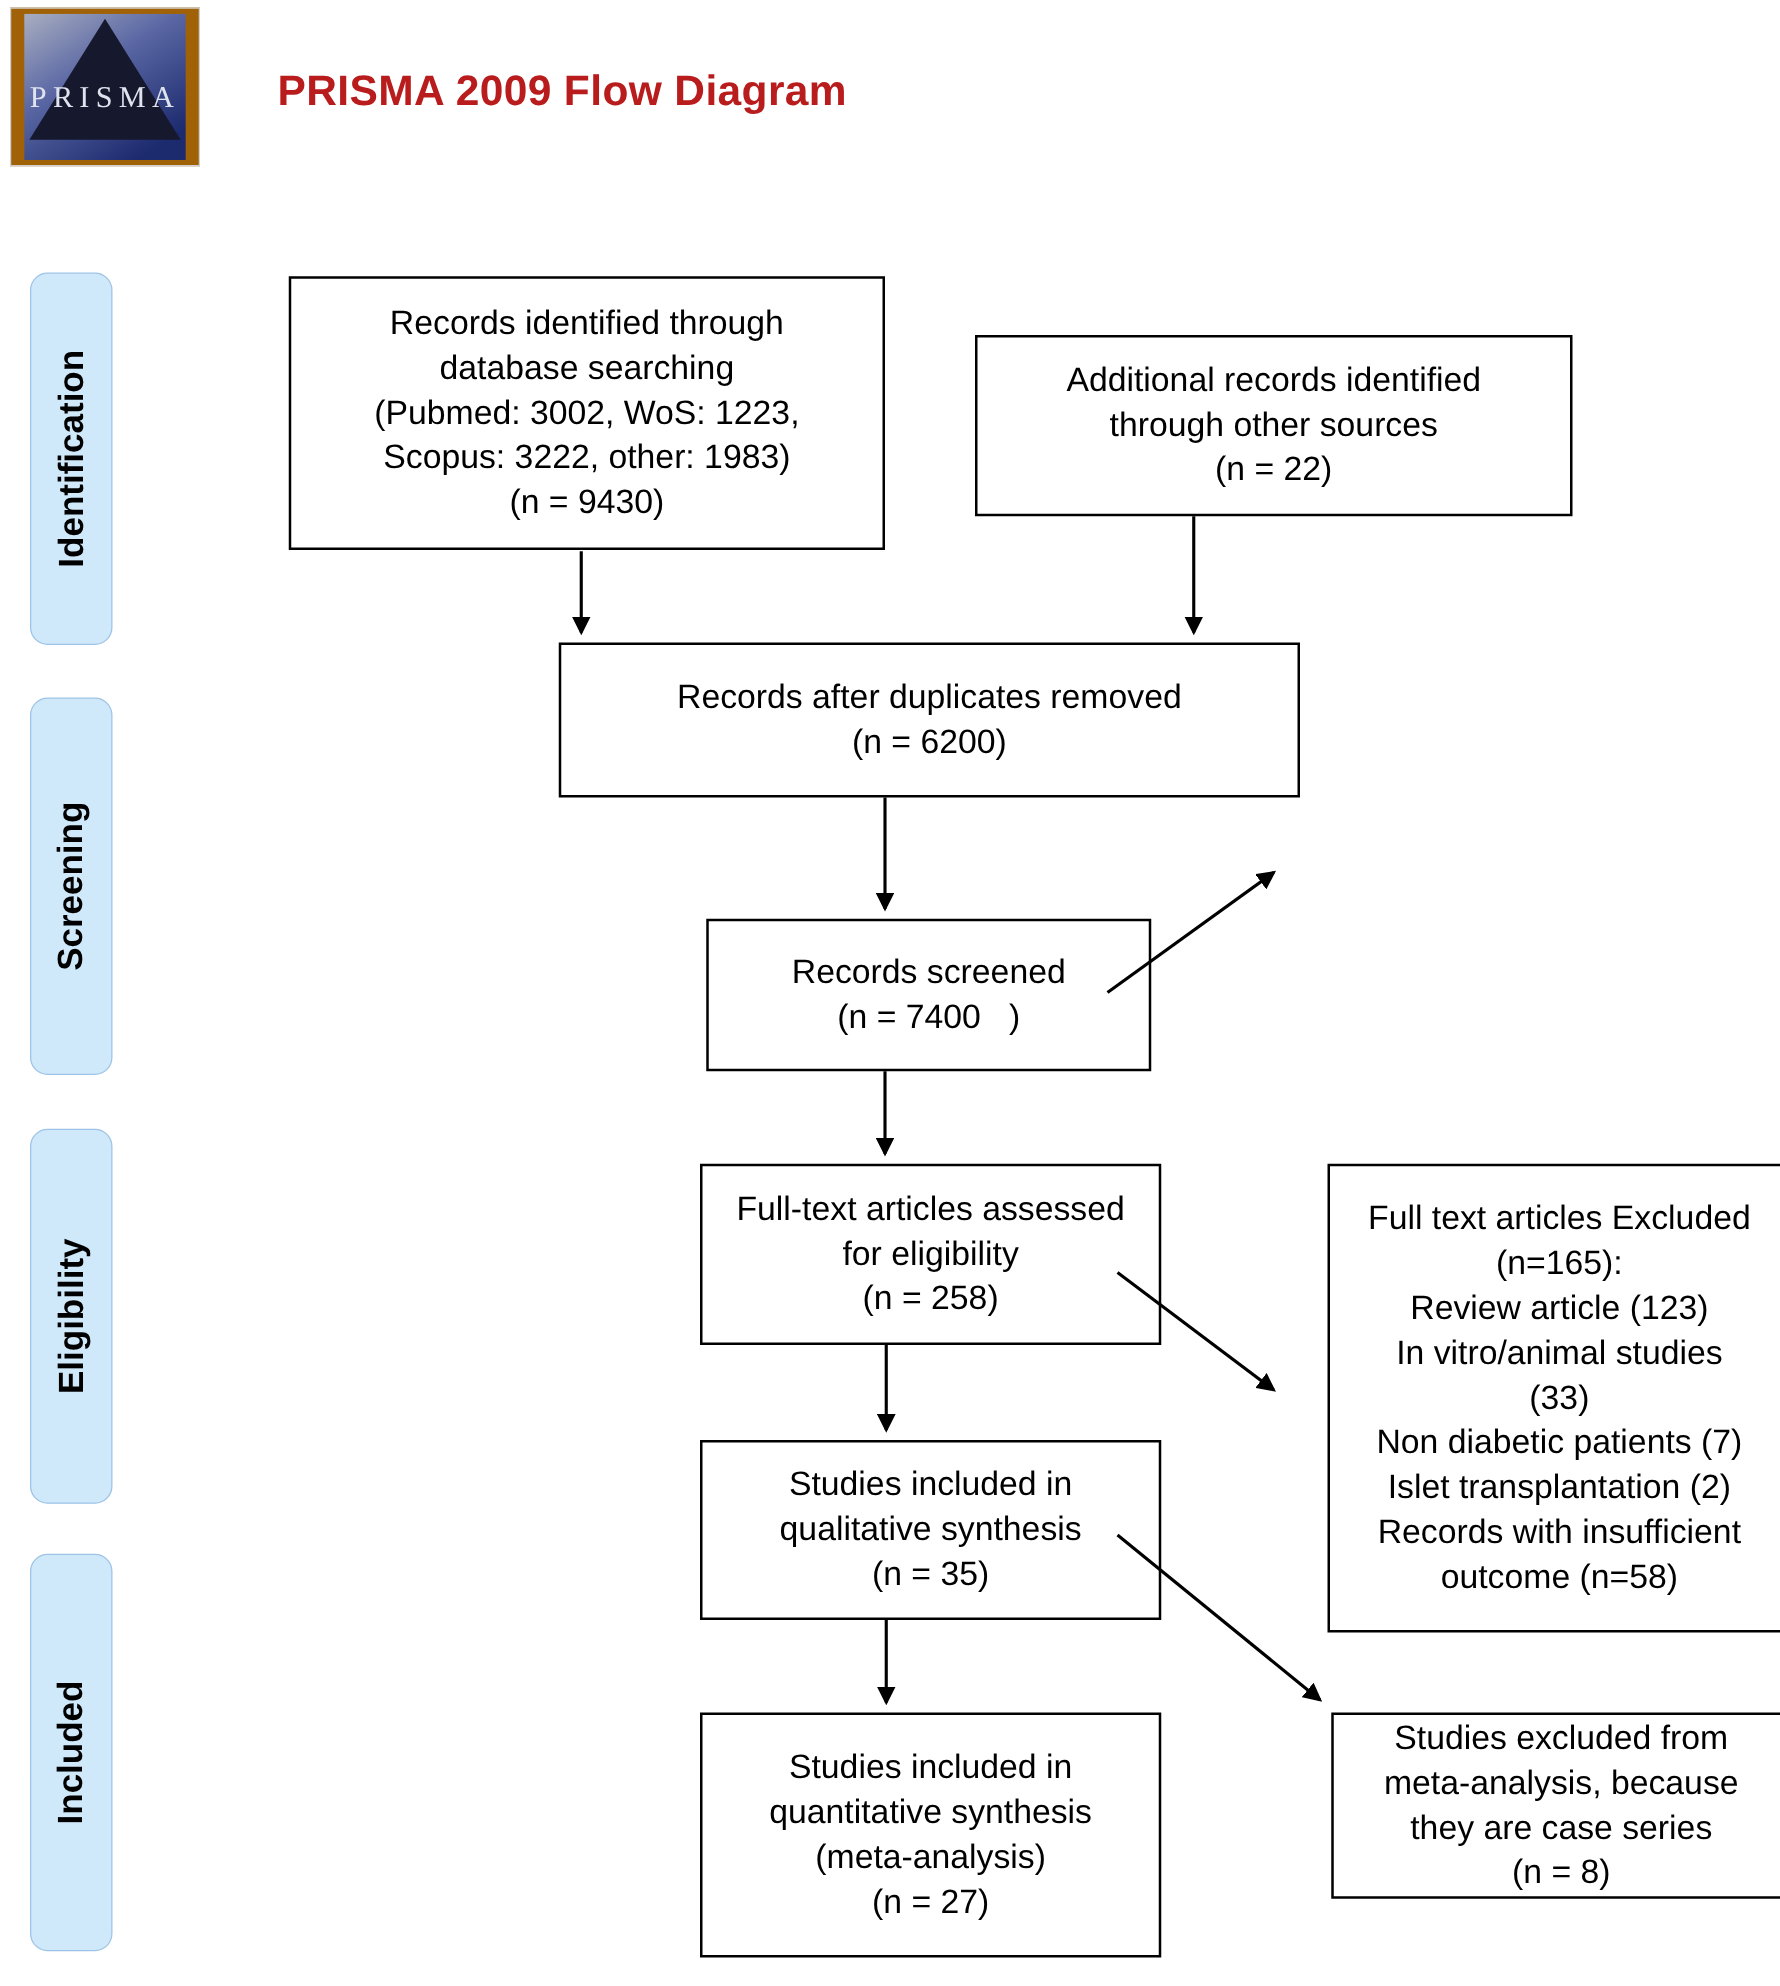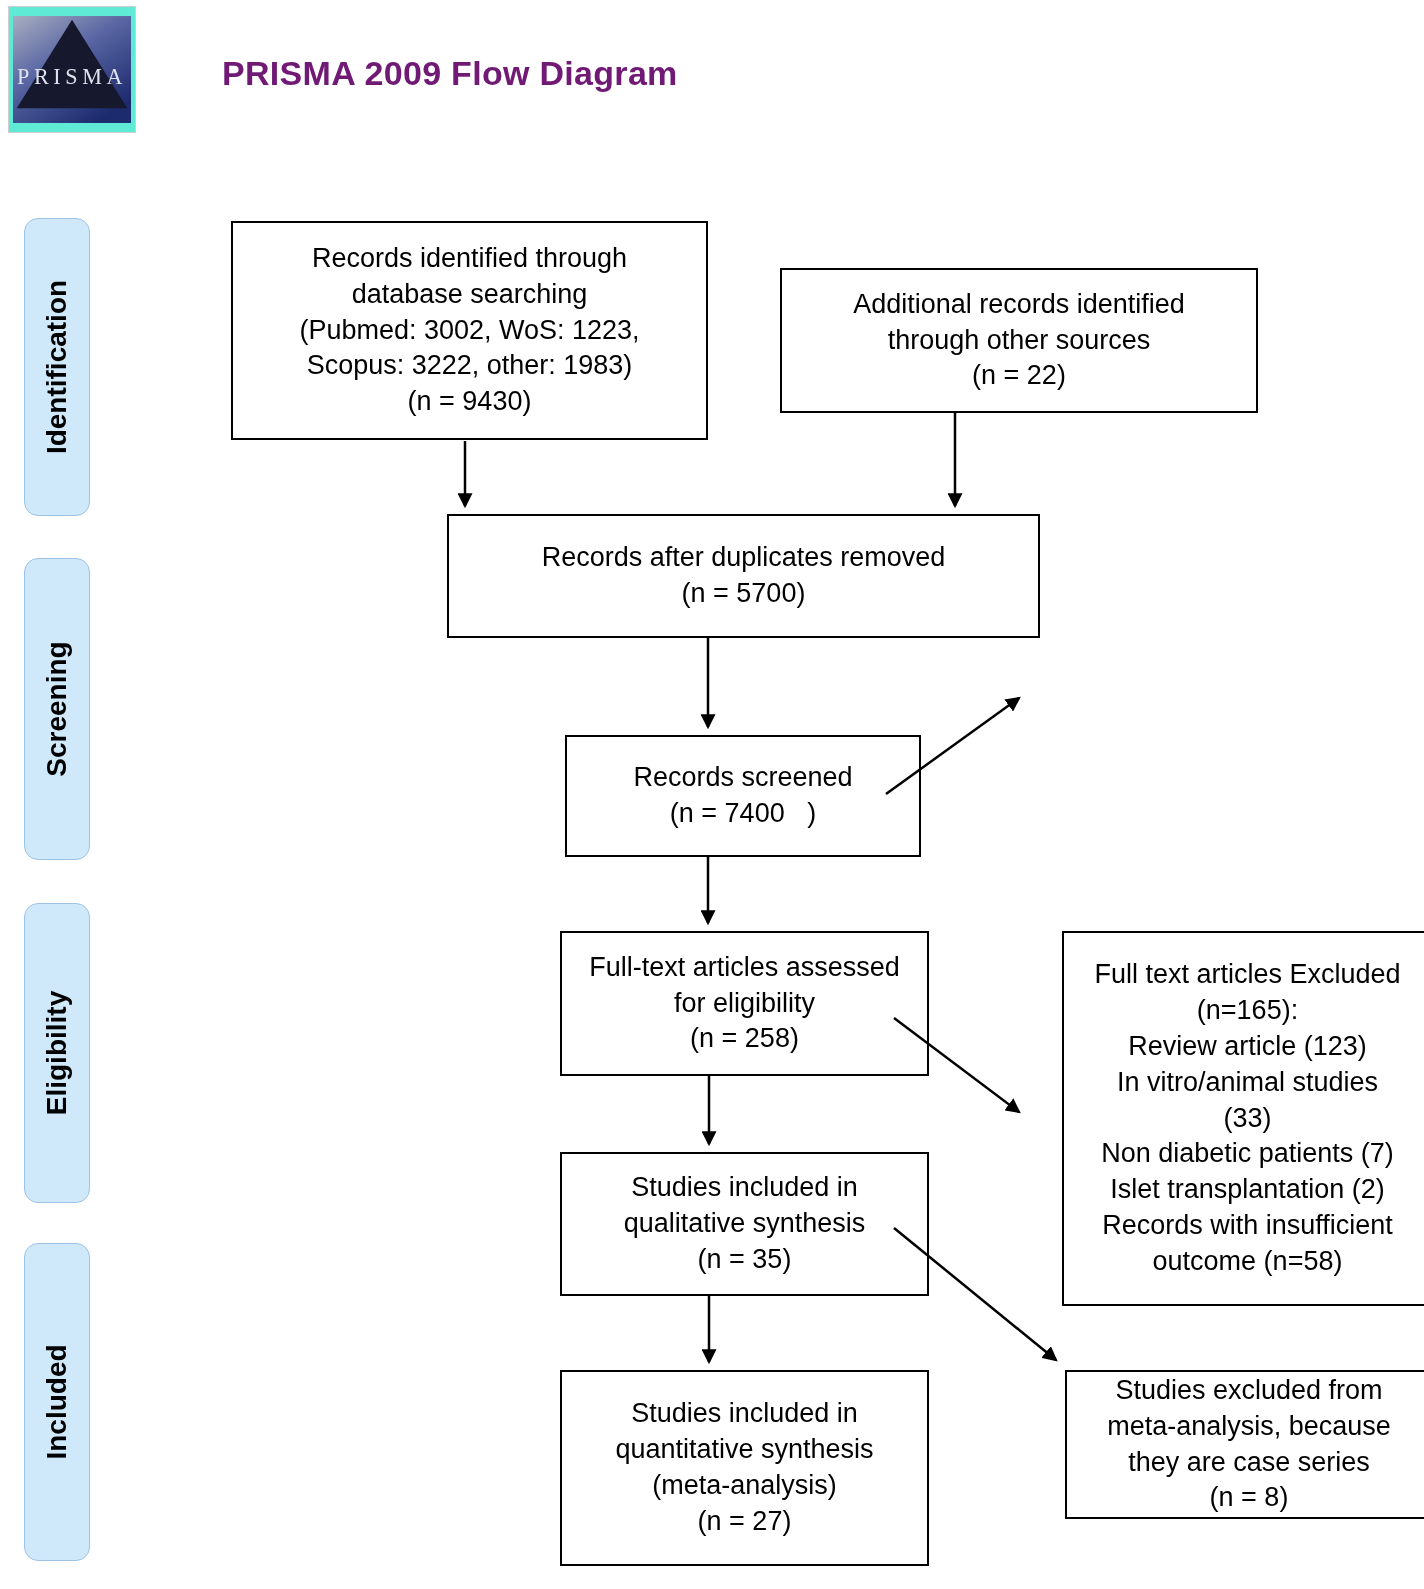--- a/index.html
+++ b/index.html
@@ -10,33 +10,33 @@
     position:relative;
     width:1424px;
     height:1589px;
     background:#ffffff;
     overflow:hidden;
   }
 
   
   .logo-frame {
     position:absolute; left:8px; top:6px;
-    width:128px; height:127px;
-    background:#5eead4;
+    width:152px; height:127px;
+    background:#a16207;
     border:1px solid #cfcfcf;
     padding:4px;
   }
   .logo-frame svg { display:block; width:100%; height:100%; }
 
   
   .title {
     position:absolute; left:222px; top:54px;
     font-size:34px; font-weight:bold;
     letter-spacing:0.3px;
-    color:#701a75;
+    color:#b91c1c;
     white-space:nowrap;
     text-align:right;
   }
 
   
   .phase {
     position:absolute; left:24px; width:66px;
     background:#cfe8fa;
     border:1px solid #9dc3e6;
     border-radius:14px;
@@ -121,21 +121,21 @@
   </div>
 
   <div class="box" style="left:745px; top:268px; width:478px; height:145px;">
     <span>Additional records identified
 through other sources
 (n = 22)</span>
   </div>
 
   <div class="box" style="left:412px; top:514px; width:593px; height:124px;">
     <span>Records after duplicates removed
-(n = 5700)</span>
+(n = 6200)</span>
   </div>
 
 
   <div class="box" style="left:530px; top:735px; width:356px; height:122px;">
     <span>Records screened
 (n = 7400   )</span>
   </div>
 
   <div class="box" style="left:525px; top:931px; width:369px; height:145px;">
     <span>Full-text articles assessed

